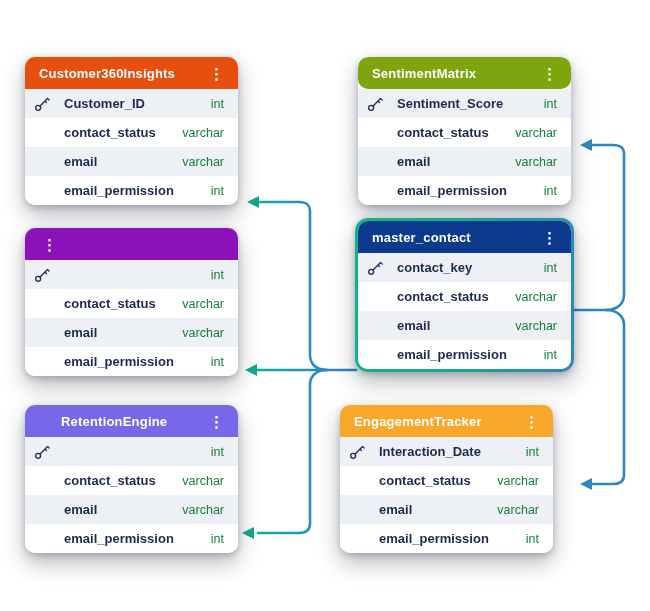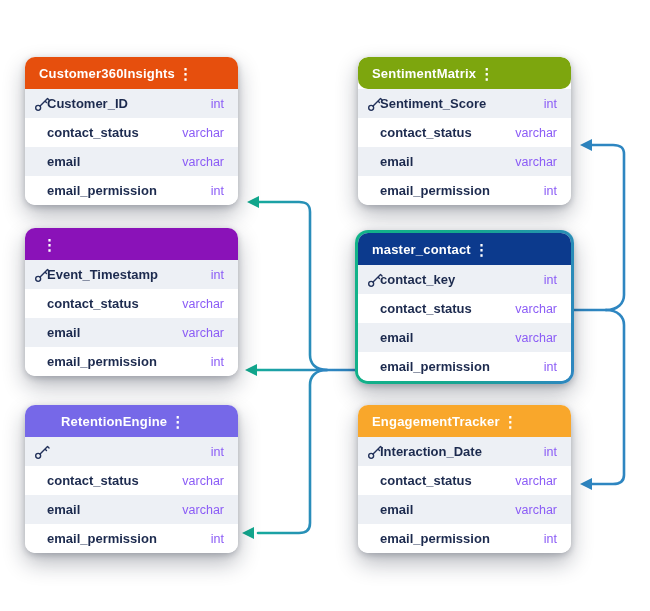--- a/index.html
+++ b/index.html
@@ -12,33 +12,33 @@
     position:absolute;width:213px;z-index:2;background:#ffffff;border-radius:10px;
     overflow:hidden;box-shadow:0 10px 22px rgba(15,23,42,.30), 0 2px 6px rgba(15,23,42,.22);
   }
   .ring{
     position:absolute;z-index:2;padding:3px;border-radius:13px;
     background:linear-gradient(100deg,#12b389 0%,#14a98c 45%,#2e86c1 100%);
     box-shadow:0 10px 22px rgba(15,23,42,.30), 0 2px 6px rgba(15,23,42,.22);
   }
   .ring .card{position:relative;left:0;top:0;box-shadow:none;}
   .card-header{
-    height:32px;display:flex;align-items:center;justify-content:flex-start;
+    height:32px;display:flex;align-items:center;justify-content:space-between;
     padding:0 11px 0 14px;box-sizing:border-box;
   }
   .card-title{color:#ffffff;font-size:13px;font-weight:700;letter-spacing:.2px;}
   .kebab{color:#ffffff;font-size:15px;font-weight:700;line-height:1;cursor:pointer;padding:2px 3px;}
   .row{
     position:relative;height:29px;display:flex;align-items:center;
-    padding:0 14px 0 22px;box-sizing:border-box;background:#ffffff;
+    padding:0 14px 0 39px;box-sizing:border-box;background:#ffffff;
   }
   .row.alt{background:#edf0f5;}
   .key-ic{position:absolute;left:9px;top:7px;width:16px;height:16px;}
   .fname{font-size:13px;font-weight:700;color:#1c2a4e;}
-  .ftype{margin-left:auto;font-size:12.5px;font-weight:400;color:#8b5cf6;}
+  .ftype{margin-left:auto;font-size:12.5px;font-weight:400;color:#15803d;}
 </style>
 </head>
 <body>
 
 <div class="canvas">
 
   <svg class="edges" width="650" height="611" viewBox="0 0 650 611">
     <defs>
       <linearGradient id="gradTeal" gradientUnits="userSpaceOnUse" x1="250" y1="0" x2="322" y2="0">
         <stop offset="0" stop-color="#12b096"></stop>
@@ -124,38 +124,37 @@
 
   <div class="card" style="left:25px;top:228px">
     <div class="card-header" style="background: rgb(138, 18, 184);">
       <span class="kebab">⋮</span>
     </div>
     <div class="row alt">
       <svg class="key-ic" viewBox="0 0 20 20" fill="none" stroke="#22315a" stroke-width="1.7" stroke-linecap="round">
           <circle cx="5.2" cy="14.8" r="3.1"></circle>
           <path d="M7.6 12.4 L16.9 3.1 M16.9 3.1 l1.9 1.9 M13.7 6.3 l1.9 1.9"></path>
         </svg>
-      <span class="fname">Event_Timestamp</span>
-      <span class="ftype">int</span>
-    </div>
-    <div class="row">
-      <span class="fname">contact_status</span>
-      <span class="ftype">varchar</span>
-    </div>
-    <div class="row alt">
-      <span class="fname">email</span>
-      <span class="ftype">varchar</span>
-    </div>
-    <div class="row">
-      <span class="fname">email_permission</span>
-      <span class="ftype">int</span>
-    </div>
-  </div>
-
-  <div class="ring" style="left:355px;top:230px">
+      <span class="ftype">int</span>
+    </div>
+    <div class="row">
+      <span class="fname">contact_status</span>
+      <span class="ftype">varchar</span>
+    </div>
+    <div class="row alt">
+      <span class="fname">email</span>
+      <span class="ftype">varchar</span>
+    </div>
+    <div class="row">
+      <span class="fname">email_permission</span>
+      <span class="ftype">int</span>
+    </div>
+  </div>
+
+  <div class="ring" style="left:355px;top:218px">
     <div class="card" style="width:213px">
       <div class="card-header" style="background: rgb(12, 58, 141);">
         <span class="card-title">master_contact</span>
         <span class="kebab">⋮</span>
       </div>
       <div class="row alt">
         <svg class="key-ic" viewBox="0 0 20 20" fill="none" stroke="#22315a" stroke-width="1.7" stroke-linecap="round">
             <circle cx="5.2" cy="14.8" r="3.1"></circle>
             <path d="M7.6 12.4 L16.9 3.1 M16.9 3.1 l1.9 1.9 M13.7 6.3 l1.9 1.9"></path>
           </svg>
@@ -196,21 +195,21 @@
     <div class="row alt">
       <span class="fname">email</span>
       <span class="ftype">varchar</span>
     </div>
     <div class="row">
       <span class="fname">email_permission</span>
       <span class="ftype">int</span>
     </div>
   </div>
 
-  <div class="card" style="left:358px;top:405px">
+  <div class="card" style="left:340px;top:405px">
     <div class="card-header" style="background: rgb(249, 167, 43);">
       <span class="card-title">EngagementTracker</span>
       <span class="kebab">⋮</span>
     </div>
     <div class="row alt">
       <svg class="key-ic" viewBox="0 0 20 20" fill="none" stroke="#22315a" stroke-width="1.7" stroke-linecap="round">
           <circle cx="5.2" cy="14.8" r="3.1"></circle>
           <path d="M7.6 12.4 L16.9 3.1 M16.9 3.1 l1.9 1.9 M13.7 6.3 l1.9 1.9"></path>
         </svg>
       <span class="fname">Interaction_Date</span>

